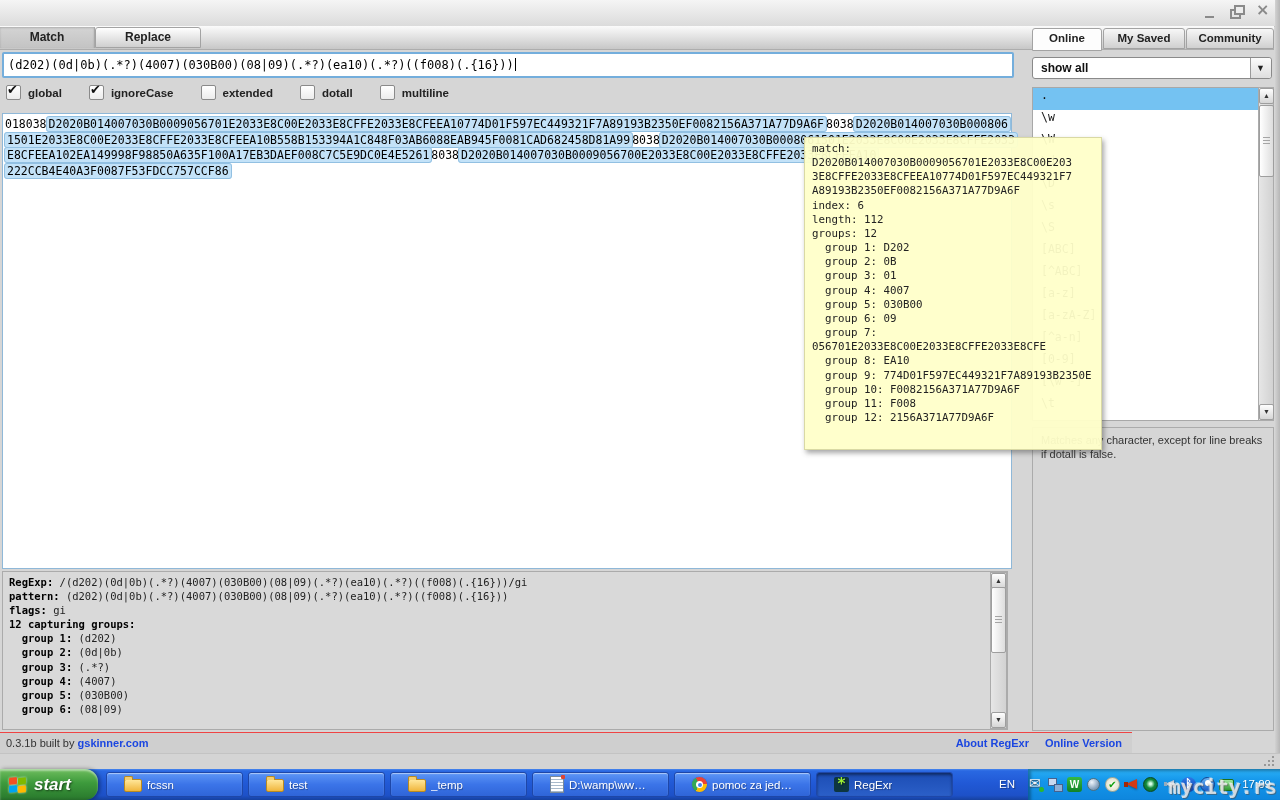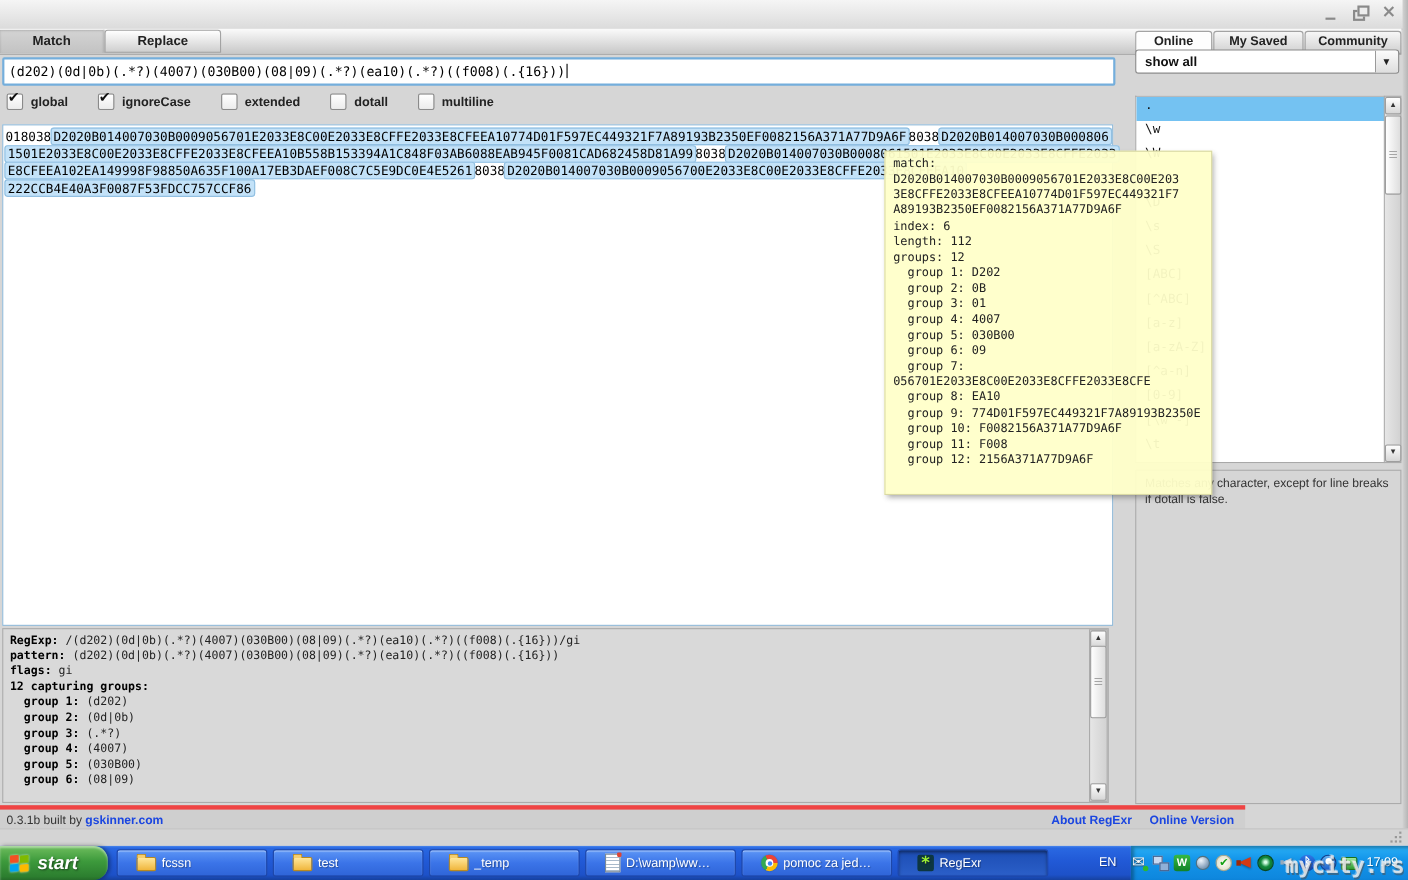--- a/index.html
+++ b/index.html
@@ -53,30 +53,30 @@
   
   .vscroll{position:absolute;background:linear-gradient(90deg,#E6E6E6,#D2D2D2);border:1px solid #ABABAB;box-sizing:border-box}
   .sbtn{position:absolute;left:0;width:15px;height:16px;background:linear-gradient(180deg,#FEFEFE,#D6D6D6);border:1px solid #9E9E9E;border-radius:2px;box-sizing:border-box}
   .sbtn.up{top:0}.sbtn.down{bottom:0}
   .sbtn.up::before{content:"▲";position:absolute;left:3px;top:3px;font-size:7px;color:#333}
   .sbtn.down::before{content:"▼";position:absolute;left:3px;top:3px;font-size:7px;color:#333}
   .sthumb{position:absolute;left:0;width:15px;background:linear-gradient(90deg,#FFFFFF,#DDDDDD);border:1px solid #9E9E9E;border-radius:2px;box-sizing:border-box}
   .sthumb::after{content:"";position:absolute;left:3px;right:3px;top:calc(50% - 4px);height:8px;background:repeating-linear-gradient(180deg,#A5A5A5 0 1px,transparent 1px 3px)}
 
   
-  .statusbar{position:absolute;left:0;top:732px;width:1132px;height:21px;background:#CFCFCF;border-top:4px solid #ef4444;box-sizing:border-box}
+  .statusbar{position:absolute;left:0;top:732px;width:1132px;height:21px;background:#CFCFCF;border-top:1px solid #ef4444;box-sizing:border-box}
   .status-left{position:absolute;left:6px;top:4px;font:11px "Liberation Sans",sans-serif;color:#333}
   .status-right{position:absolute;right:10px;top:4px;display:flex;gap:16px;font:11px "Liberation Sans",sans-serif}
   .link{color:#1B46E0;font-weight:bold;cursor:pointer}
   .strip2{position:absolute;left:0;top:753px;width:1280px;height:16px;background:#D4D4D4;border-top:1px solid #C3C3C3;box-sizing:border-box}
   .grip{position:absolute;right:6px;bottom:3px;width:12px;height:12px}
   .grip::before{content:"";position:absolute;right:0;bottom:0;width:2px;height:2px;background:#989898;box-shadow:0 -4px #989898,0 -8px #989898,-4px 0 #989898,-4px -4px #989898,-8px 0 #989898}
 
   
-  .dropdown{position:absolute;left:1032px;top:45px;width:240px;height:22px;background:#fff;border:1px solid #8A8A8A;border-radius:3px;box-sizing:border-box;font:bold 12px/20px "Liberation Sans",sans-serif;color:#111;padding-left:8px;cursor:default}
+  .dropdown{position:absolute;left:1032px;top:57px;width:240px;height:22px;background:#fff;border:1px solid #8A8A8A;border-radius:3px;box-sizing:border-box;font:bold 12px/20px "Liberation Sans",sans-serif;color:#111;padding-left:8px;cursor:default}
   .droparrow{position:absolute;right:0;top:0;width:20px;height:20px;border-left:1px solid #9A9A9A;background:linear-gradient(180deg,#FBFBFB,#DEDEDE);border-radius:0 3px 3px 0}
   .droparrow::before{content:"▼";position:absolute;left:5px;top:0px;font-size:9px;color:#222}
   .samples{position:absolute;left:1032px;top:87px;width:227px;height:334px;background:#fff;border:1px solid #A8A8A8;border-right:none;box-sizing:border-box;overflow:hidden}
   .litem{height:22px;line-height:22px;padding-left:8px;font:11.5px "DejaVu Sans Mono",monospace;color:#111;white-space:pre;cursor:default}
   .litem.sel{background:#74C2F2}
   .descbox{position:absolute;left:1032px;top:427px;width:242px;height:304px;background:#D6D6D6;border:1px solid #ABABAB;box-sizing:border-box;padding:5px 8px;font:11px/14px "Liberation Sans",sans-serif;color:#333}
   .redge{position:absolute;right:0;top:0;width:5px;height:769px;background:linear-gradient(90deg,#D2D2D2,#B6B6B6)}
 
   
   .taskbar{position:absolute;left:0;top:769px;width:1280px;height:31px;background:linear-gradient(180deg,#4A87ED 0%,#2968E2 6%,#2159D6 45%,#1D51C8 85%,#16419F 100%)}

